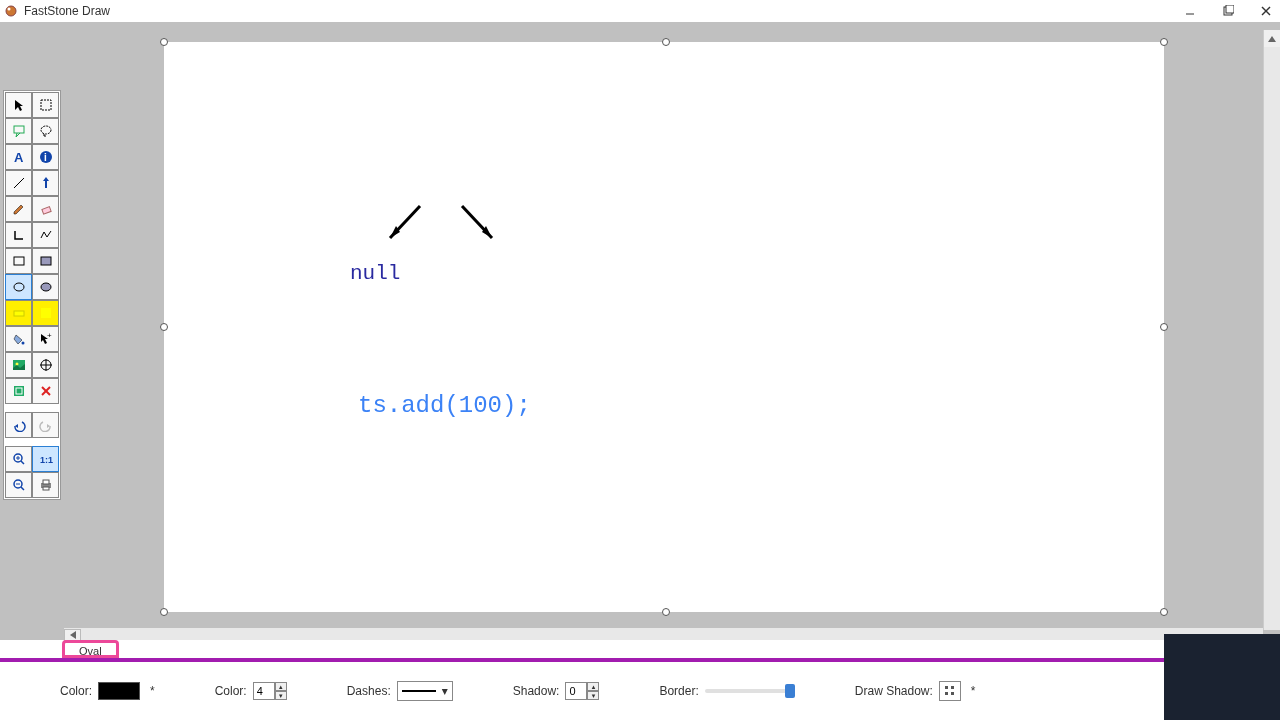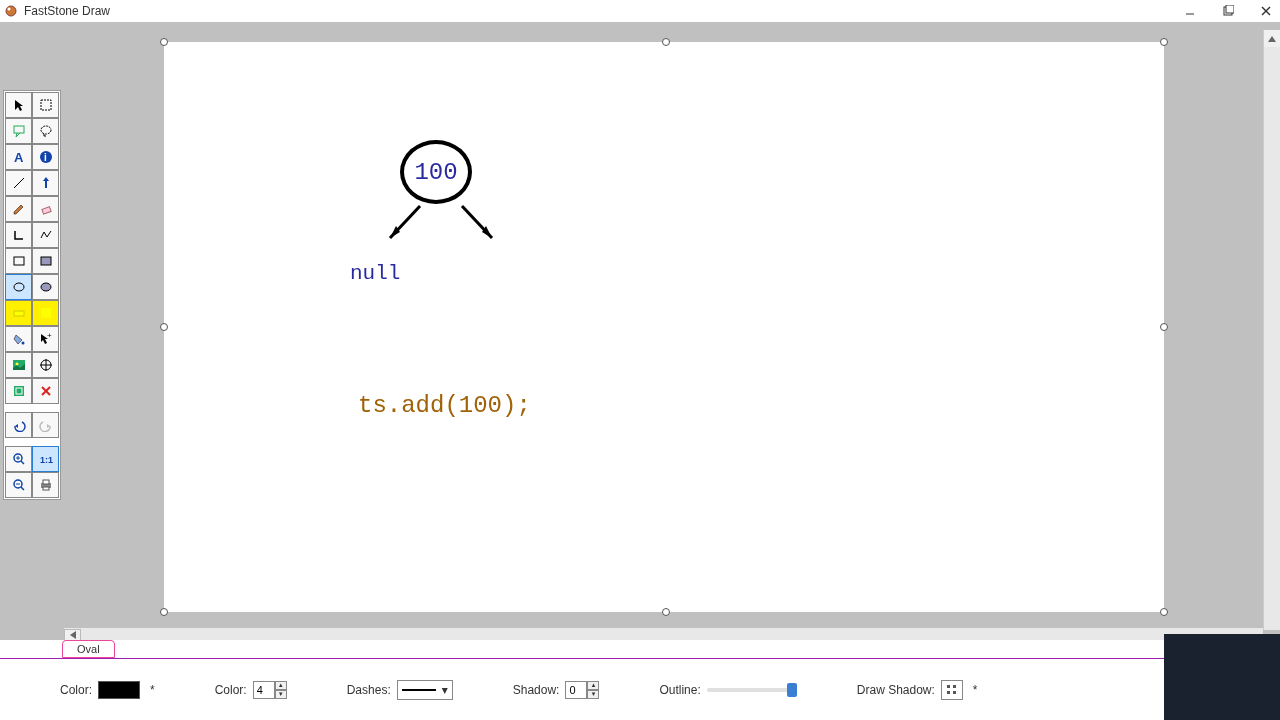--- a/index.html
+++ b/index.html
@@ -26,25 +26,25 @@
 .scrollbar-h .arrow { width: 17px; height: 100%; display: inline-flex; align-items: center; justify-content: center; background: #f0f0f0; border: 1px solid #bbb; }
 
 .canvas-wrap { position: absolute; left: 64px; top: 8px; right: 17px; bottom: 12px; background: #c0c0c0; overflow: hidden; }
 .canvas { position: absolute; left: 100px; top: 12px; width: 1000px; height: 570px; background: #fff; }
 .selhandle { position: absolute; width: 8px; height: 8px; border: 1px solid #555; background: #fff; border-radius: 50%; }
 
 .node-circle { position: absolute; left: 236px; top: 98px; width: 72px; height: 64px; border: 4px solid #000; border-radius: 50%; display: flex; align-items: center; justify-content: center; font-family: "Courier New", monospace; font-size: 24px; color: #2a2aa0; }
 .arrow-l { position: absolute; left: 216px; top: 158px; }
 .arrow-r { position: absolute; left: 288px; top: 158px; }
 .text-null { position: absolute; left: 186px; top: 220px; font-family: "Courier New", monospace; font-size: 21px; color: #2a2aa0; }
-.text-code { position: absolute; left: 194px; top: 350px; font-family: "Courier New", monospace; font-size: 24px; color: #a16207; }
-
-.status-tab { position: absolute; left: 62px; bottom: 62px; height: 18px; padding: 2px 14px; background: #fff; border: 1px solid #ec4899; border-top-left-radius: 4px; border-top-right-radius: 4px; font-size: 11px; color: #333; }
-
-.prop-bar { position: absolute; left: 0; right: 0; bottom: 0; height: 62px; background: #fff; border-top: 1px solid #a21caf; display: flex; align-items: center; padding: 0 60px; gap: 60px; font-size: 12px; color: #333; }
+.text-code { position: absolute; left: 194px; top: 350px; font-family: "Courier New", monospace; font-size: 24px; color: #3b82f6; }
+
+.status-tab { position: absolute; left: 62px; bottom: 62px; height: 18px; padding: 2px 14px; background: #fff; border: 3px solid #ec4899; border-top-left-radius: 4px; border-top-right-radius: 4px; font-size: 11px; color: #333; }
+
+.prop-bar { position: absolute; left: 0; right: 0; bottom: 0; height: 62px; background: #fff; border-top: 4px solid #a21caf; display: flex; align-items: center; padding: 0 60px; gap: 60px; font-size: 12px; color: #333; }
 .prop-group { display: flex; align-items: center; gap: 6px; white-space: nowrap; }
 .color-swatch { width: 42px; height: 18px; background: #000; border: 1px solid #555; }
 .dash-select { width: 56px; height: 20px; border: 1px solid #888; display: flex; align-items: center; padding: 0 4px; justify-content: space-between; }
 .spin { display: flex; align-items: center; }
 .spin input { width: 22px; height: 18px; border: 1px solid #888; text-align: left; padding: 0 3px; font-size: 11px; }
 .spin .spinbtns { display: flex; flex-direction: column; }
 .spin .spinbtns div { width: 12px; height: 9px; border: 1px solid #888; font-size: 7px; display: flex; align-items: center; justify-content: center; background: #f0f0f0; }
 .slider-track { width: 90px; height: 4px; background: #e0e0e0; border-radius: 2px; position: relative; }
 .slider-thumb { position: absolute; right: 0; top: -5px; width: 10px; height: 14px; background: #3a7fd4; border-radius: 2px; }
 .shadow-sel { width: 22px; height: 20px; border: 1px solid #888; display: flex; align-items: center; justify-content: center; }
@@ -266,21 +266,20 @@
     <div class="canvas">
       <div class="selhandle" style="left:-4px; top:-4px;"></div>
       <div class="selhandle" style="left:498px; top:-4px;"></div>
       <div class="selhandle" style="right:-4px; top:-4px;"></div>
       <div class="selhandle" style="left:-4px; top:281px;"></div>
       <div class="selhandle" style="right:-4px; top:281px;"></div>
       <div class="selhandle" style="left:-4px; bottom:-4px;"></div>
       <div class="selhandle" style="left:498px; bottom:-4px;"></div>
       <div class="selhandle" style="right:-4px; bottom:-4px;"></div>
 
-      <div class="node-circle">100</div>
       <svg class="arrow-l" width="50" height="50">
         <line x1="40" y1="6" x2="10" y2="38" stroke="#000" stroke-width="3"></line>
         <polygon points="10,38 20,32 16,26" fill="#000"></polygon>
       </svg>
       <svg class="arrow-r" width="50" height="50">
         <line x1="10" y1="6" x2="40" y2="38" stroke="#000" stroke-width="3"></line>
         <polygon points="40,38 30,32 34,26" fill="#000"></polygon>
       </svg>
       <div class="text-null">null</div>
       <div class="text-code">ts.add(100);</div>
@@ -334,21 +333,21 @@
     <span>Shadow:</span>
     <div class="spin">
       <input value="0" style="">
       <div class="spinbtns">
           <div>▴</div>
           <div>▾</div>
         </div>
     </div>
   </div>
   <div class="prop-group">
-    <span>Outline:</span>
+    <span>Border:</span>
     <div class="slider-track">
         <div class="slider-thumb"></div>
       </div>
   </div>
   <div class="prop-group">
     <span>Draw Shadow:</span>
     <div class="shadow-sel">
       <svg width="14" height="14">
           <rect x="2" y="2" width="3" height="3" fill="#555"></rect>
           <rect x="8" y="2" width="3" height="3" fill="#555"></rect>

